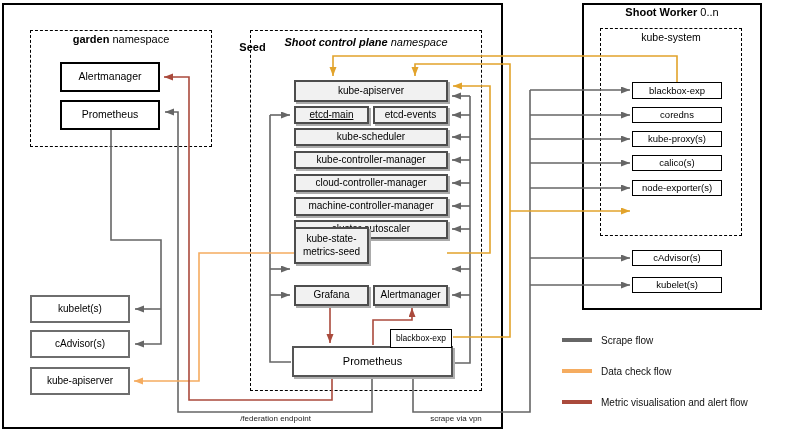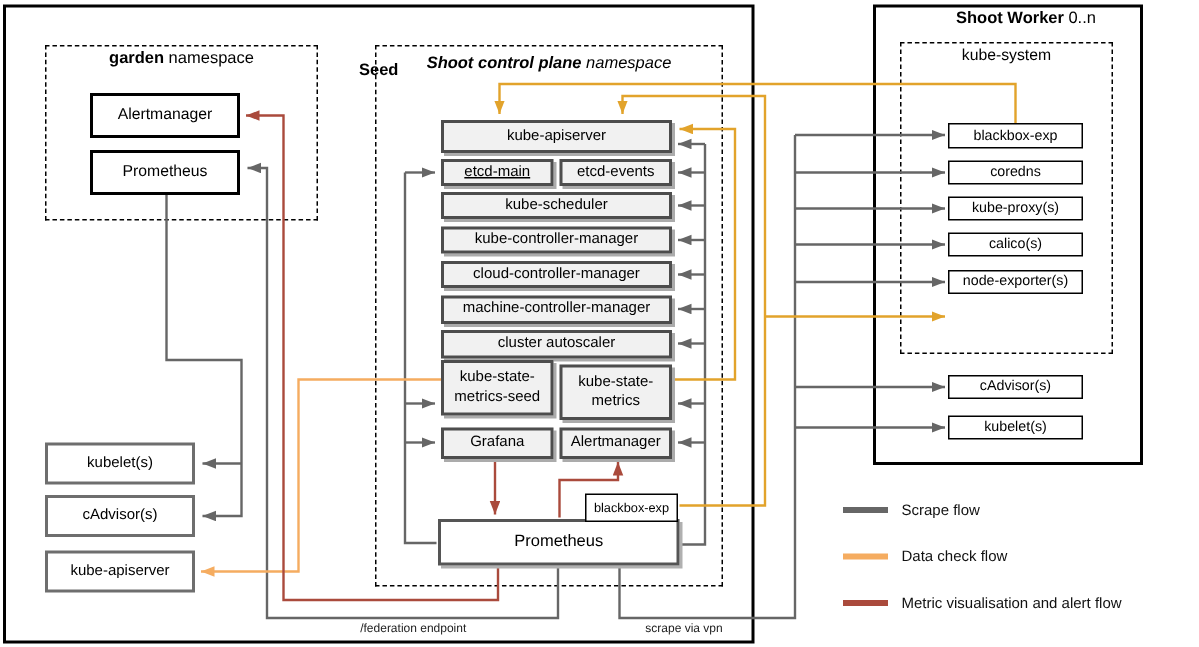--- a/index.html
+++ b/index.html
@@ -30,21 +30,21 @@
 
 <div id="diagram">
 
   <div class="frame" style="left:2px;top:3px;width:501px;height:426px;"></div>
   <div class="frame" style="left:582px;top:3px;width:180px;height:307px;"></div>
   <div class="ns" style="left:30px;top:30px;width:182px;height:117px;"></div>
   <div class="ns" style="left:250px;top:30px;width:232px;height:361px;"></div>
   <div class="ns" style="left:600px;top:28px;width:142px;height:208px;"></div>
 
   <div class="title" style="left:2px;top:5px;width:501px;margin-top:36px;"><span class="b">Seed</span></div>
-  <div class="title" style="left:582px;top:6px;width:180px;padding-left:12px;"><span class="b">Shoot Worker</span><span class="rest">0..n</span></div>
+  <div class="title" style="left:582px;top:6px;width:180px;"><span class="b">Shoot Worker</span><span class="rest">0..n</span></div>
   <div class="title" style="left:30px;top:33px;width:182px;"><span class="b">garden</span><span class="rest">namespace</span></div>
   <div class="title" style="left:250px;top:36px;width:232px;font-style:italic;"><span class="b">Shoot control plane</span><span class="rest">namespace</span></div>
   <div class="title" style="left:600px;top:31px;width:142px;font-size:10.5px;"><span>kube-system</span></div>
 
   <svg id="edges" width="799" height="431" viewBox="0 0 799 431">
     <defs>
       <marker id="ah-gray" markerUnits="userSpaceOnUse" markerWidth="10" markerHeight="8" refX="9" refY="3.5" orient="auto">
         <path d="M0,0 L9,3.5 L0,7 Z" style="fill: rgb(102, 102, 102);"></path>
       </marker>
       <marker id="ah-gold" markerUnits="userSpaceOnUse" markerWidth="10" markerHeight="8" refX="9" refY="3.5" orient="auto">
@@ -107,22 +107,21 @@
   <div class="node gardenN" style="left:60px;top:100px;width:100px;height:30px;">Prometheus</div>
 
   <div class="node cp cp-api" style="left:294px;top:80px;width:154px;height:22px;">kube-apiserver</div>
   <div class="node cp" style="left:294px;top:106px;width:75px;height:18px;text-decoration:underline;">etcd-main</div>
   <div class="node cp" style="left:373px;top:106px;width:75px;height:18px;">etcd-events</div>
   <div class="node cp" style="left:294px;top:128px;width:154px;height:18px;">kube-scheduler</div>
   <div class="node cp" style="left:294px;top:151px;width:154px;height:18px;">kube-controller-manager</div>
   <div class="node cp" style="left:294px;top:174px;width:154px;height:18px;">cloud-controller-manager</div>
   <div class="node cp" style="left:294px;top:197px;width:154px;height:19px;">machine-controller-manager</div>
   <div class="node cp" style="left:294px;top:220px;width:154px;height:19px;">cluster autoscaler</div>
-  <div class="node cp" style="left:294px;top:240px;width:75px;height:37px;padding:16px 4px;">kube-state-metrics-seed</div>
-  <div class="node cp" style="left:373px;top:243px;width:75px;height:37px;padding:0 4px;">kube-state-metrics</div>
+  <div class="node cp" style="left:294px;top:227px;width:75px;height:37px;padding:16px 4px;">kube-state-metrics-seed</div>
   <div class="node cp" style="left:294px;top:285px;width:75px;height:21px;">Grafana</div>
   <div class="node cp" style="left:373px;top:285px;width:75px;height:21px;">Alertmanager</div>
   <div class="node promN" style="left:292px;top:346px;width:161px;height:31px;">Prometheus</div>
   <div class="node bbN" style="left:390px;top:329px;width:62px;height:19px;">blackbox-exp</div>
 
   <div class="node grayN" style="left:30px;top:295px;width:100px;height:28px;">kubelet(s)</div>
   <div class="node grayN" style="left:30px;top:330px;width:100px;height:28px;">cAdvisor(s)</div>
   <div class="node grayN" style="left:30px;top:367px;width:100px;height:28px;">kube-apiserver</div>
 
   <div class="node workerN" style="left:632px;top:82px;width:90px;height:17px;">blackbox-exp</div>

